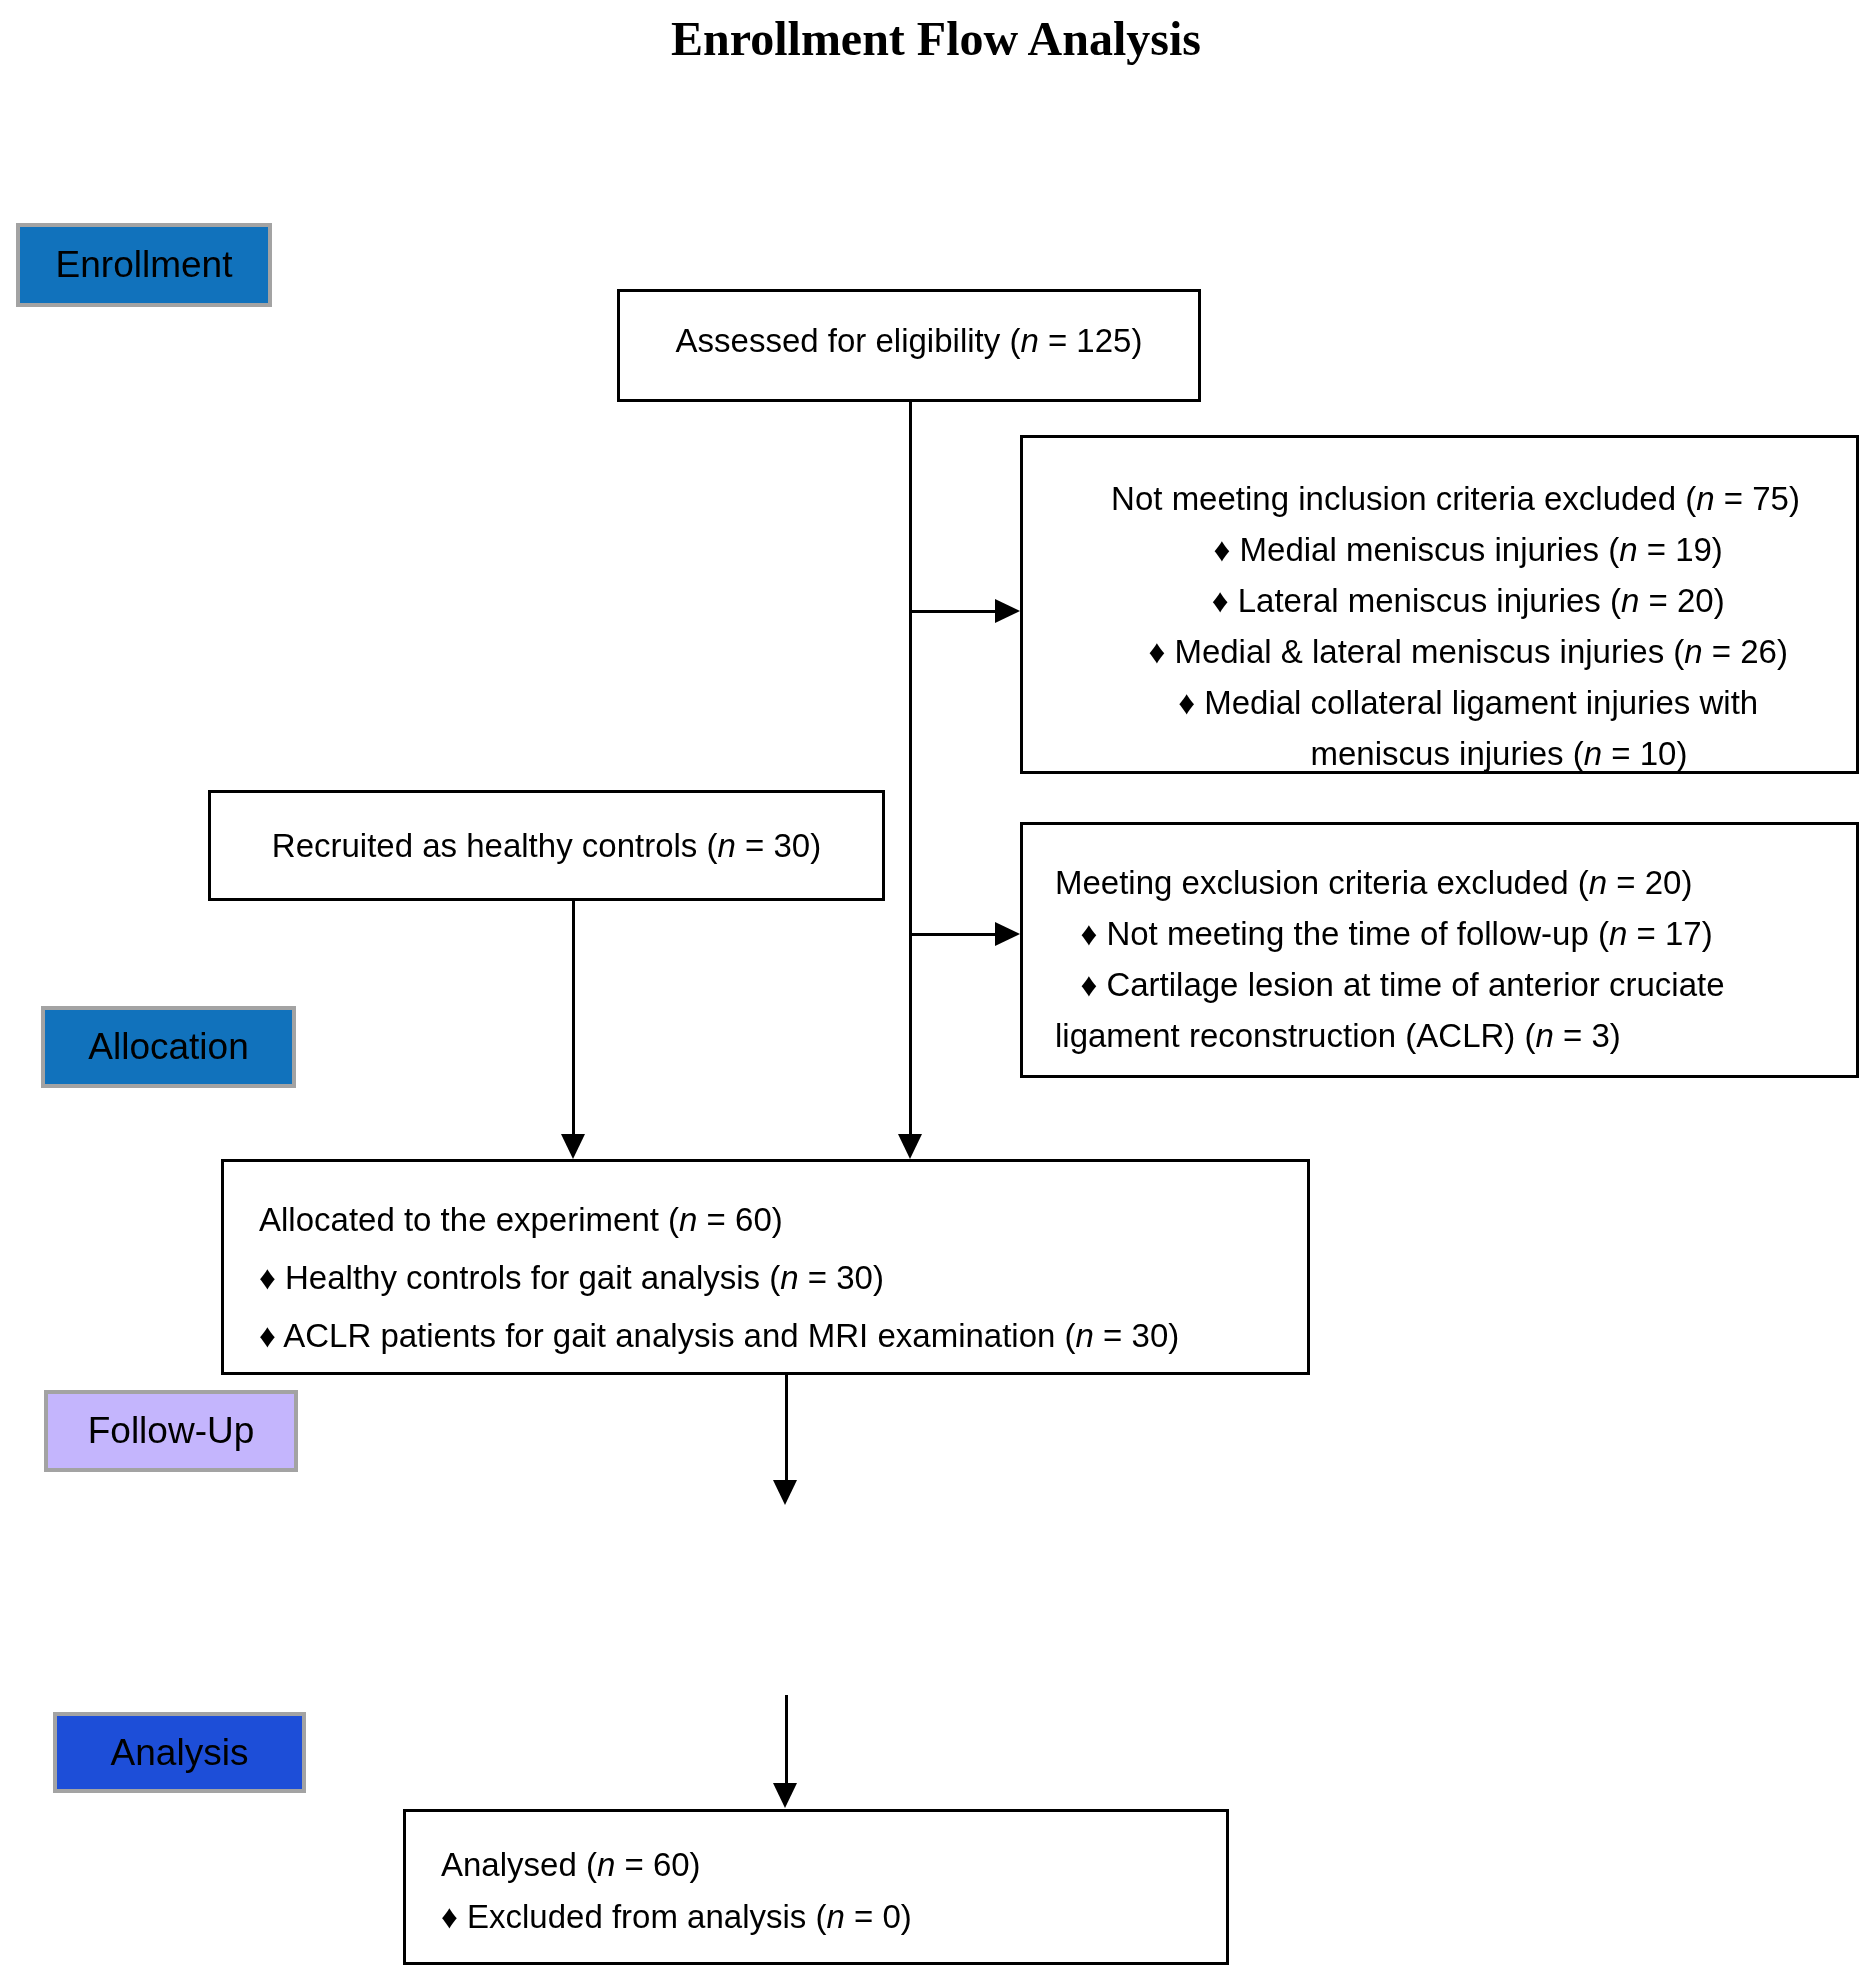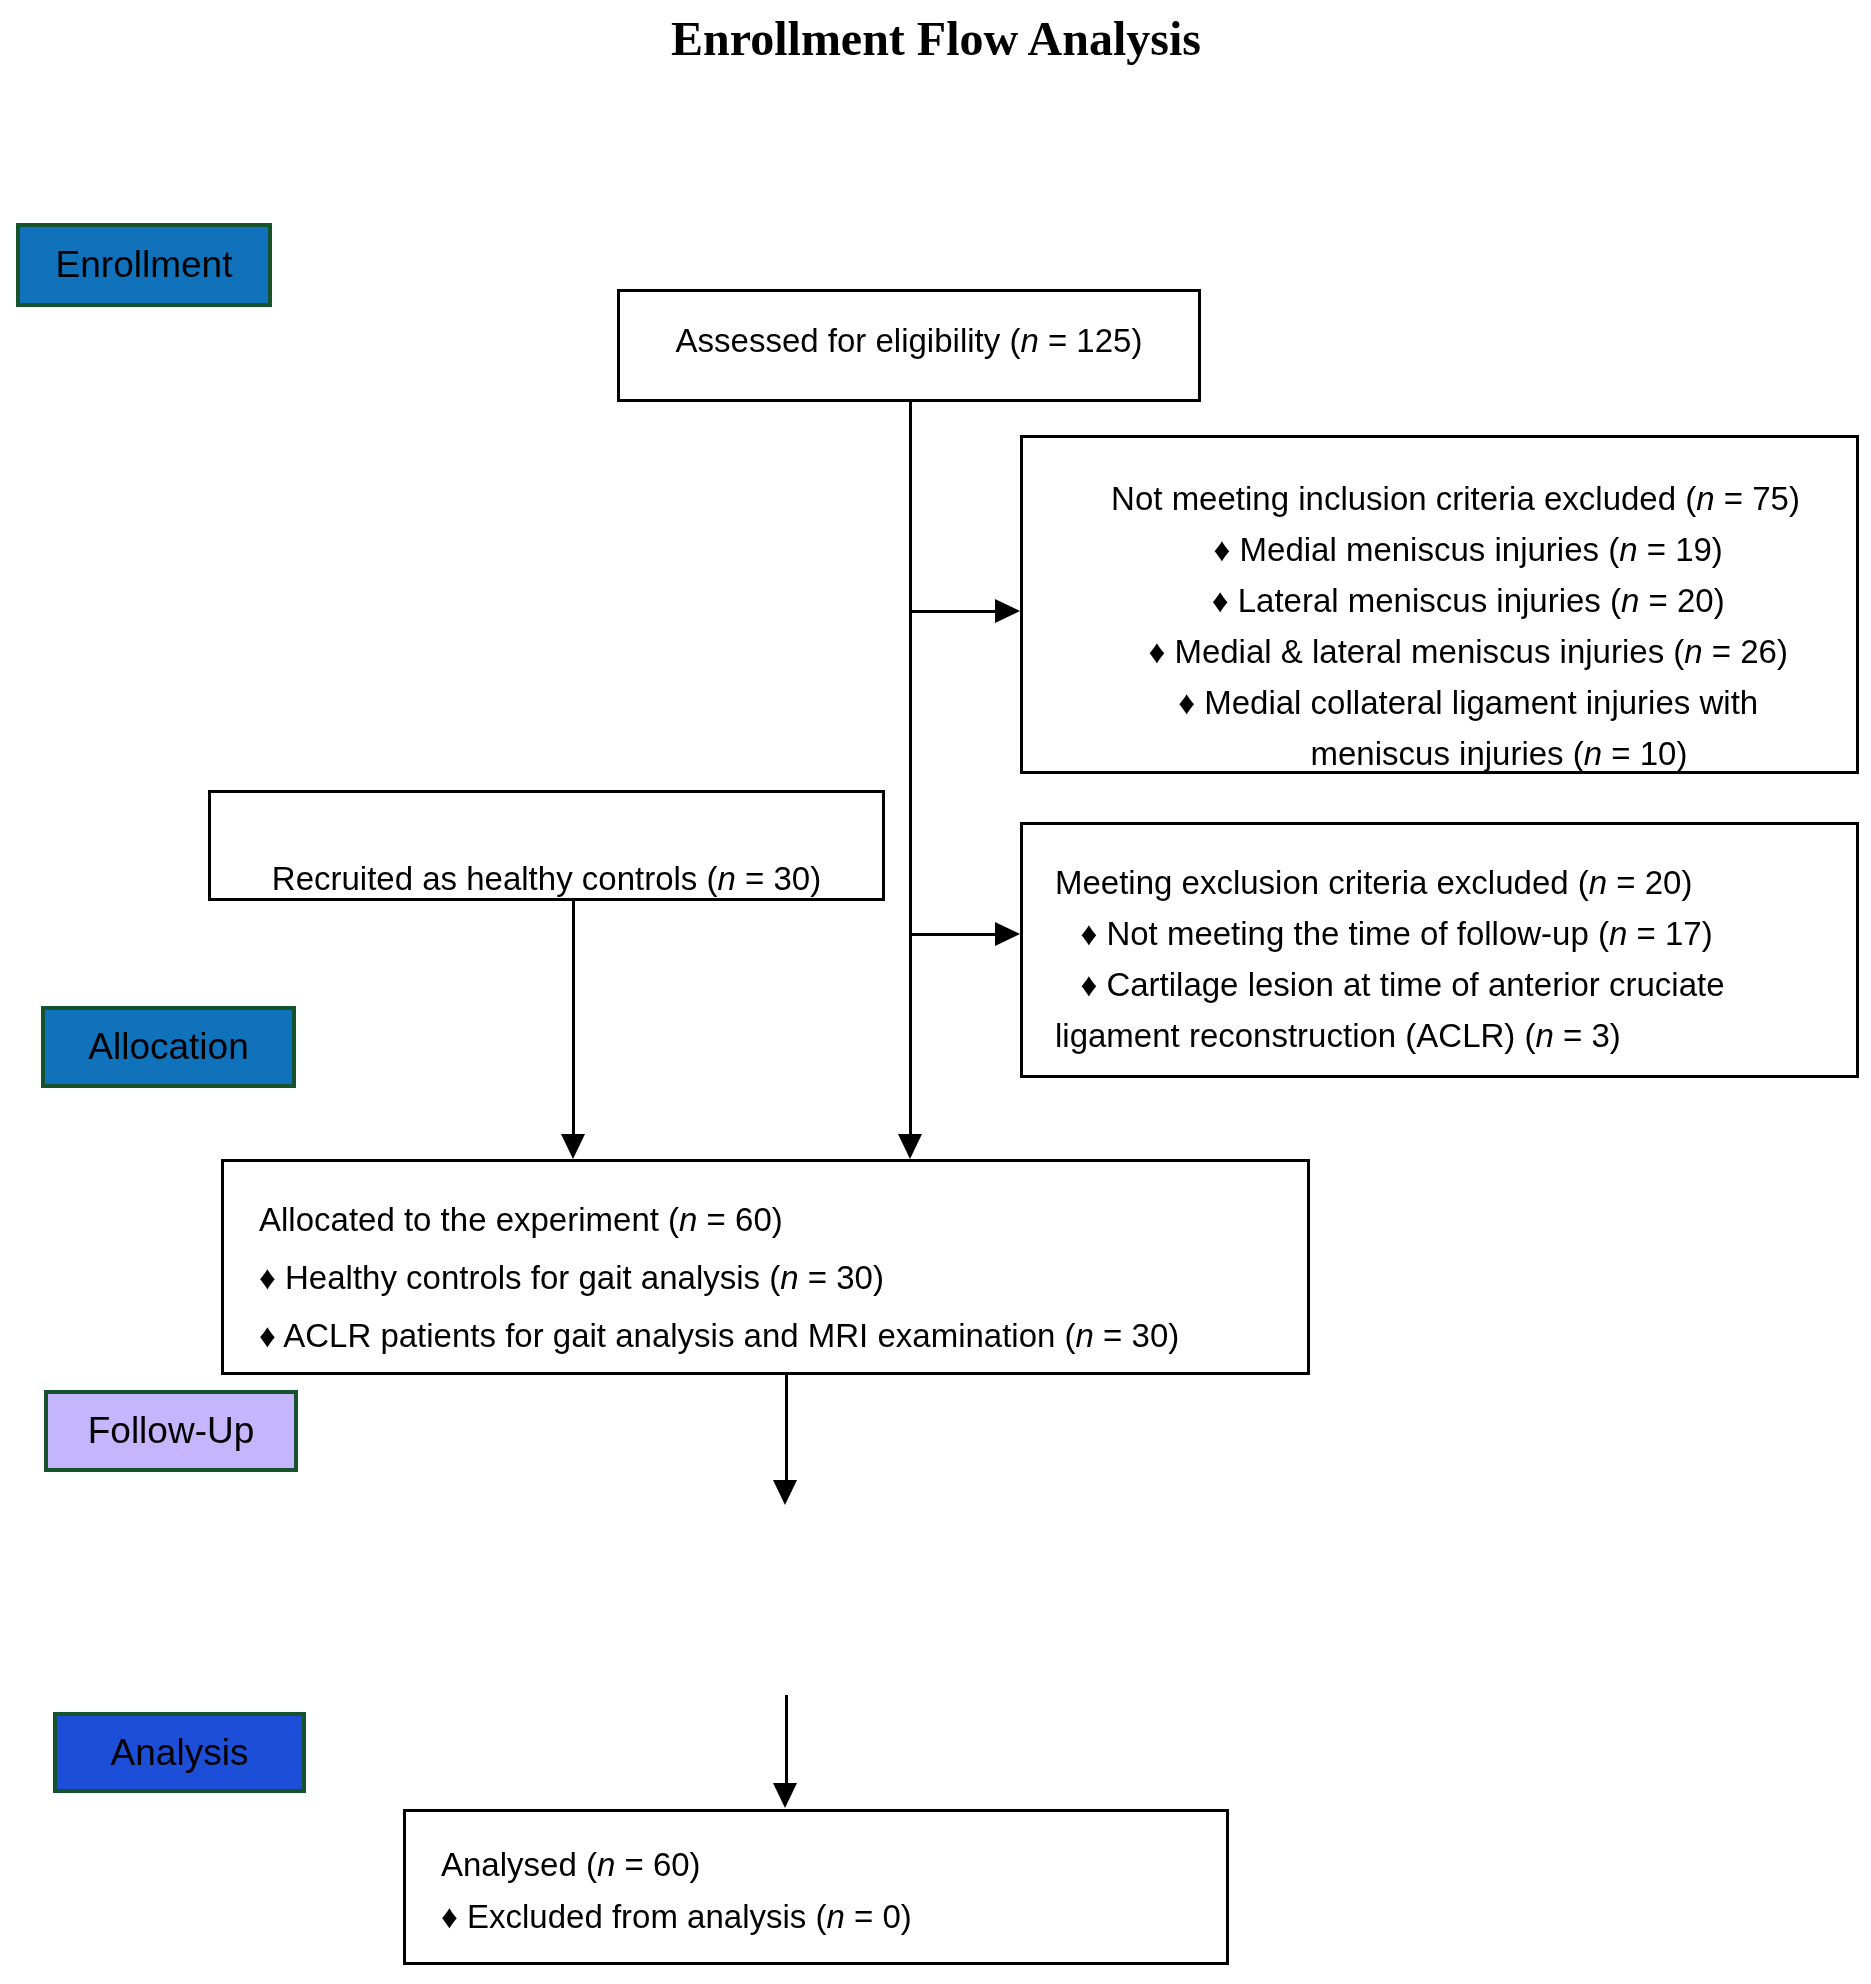--- a/index.html
+++ b/index.html
@@ -14,36 +14,36 @@
   .title{
     position:absolute;left:0;top:11px;width:100%;
     text-align:center;
     font-family:"Liberation Serif", serif;
     font-weight:bold;
     font-size:48px;
   }
   .stage{
     position:absolute;
     box-sizing:border-box;
-    border:4px solid #14532d;
+    border:4px solid #a3a3a3;
     display:flex;align-items:center;justify-content:center;
     font-size:37px;
   }
   .box{
     position:absolute;
     box-sizing:border-box;
     background:#fff;
     border:3.2px solid #000;
     font-size:33px;
   }
   .box .line{white-space:nowrap;}
   
   .box.assessed{display:flex;align-items:flex-start;justify-content:center;padding-top:30px;}
   
-  .box.recruited{display:flex;align-items:flex-end;justify-content:center;}
+  .box.recruited{display:flex;align-items:center;justify-content:center;}
   
   .box.nm{padding:35px 0 0 32px;text-align:center;}
   .box.nm .line{height:51px;line-height:51px;}
   .box.nm .l-bullet{padding-left:25.4px;}
   .box.nm .l-wrap{padding-left:87px;}
   
   .box.me{padding:32px 0 0 32px;}
   .box.me .line{height:51px;line-height:51px;}
   .box.me .l-bullet{padding-left:25.4px;}
   

